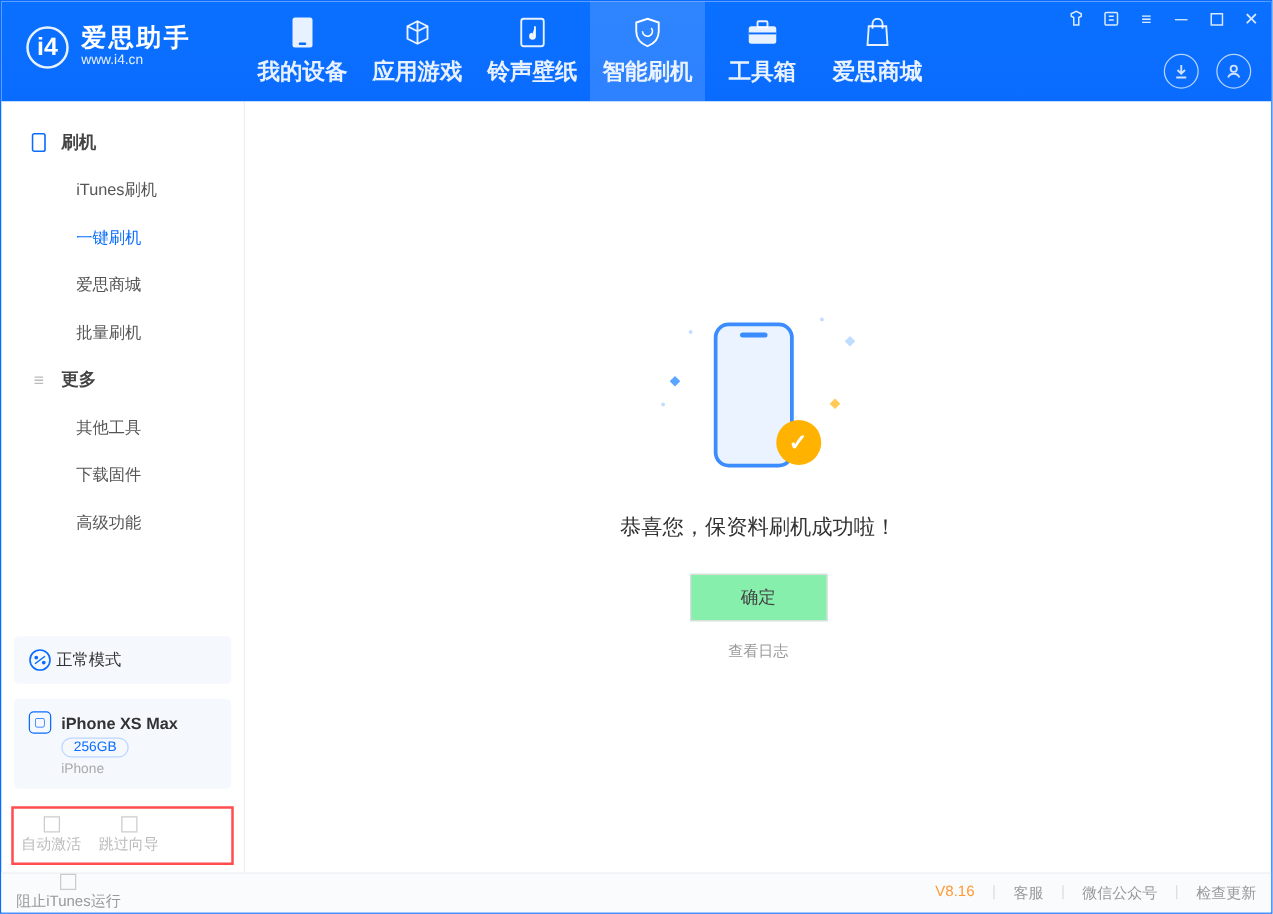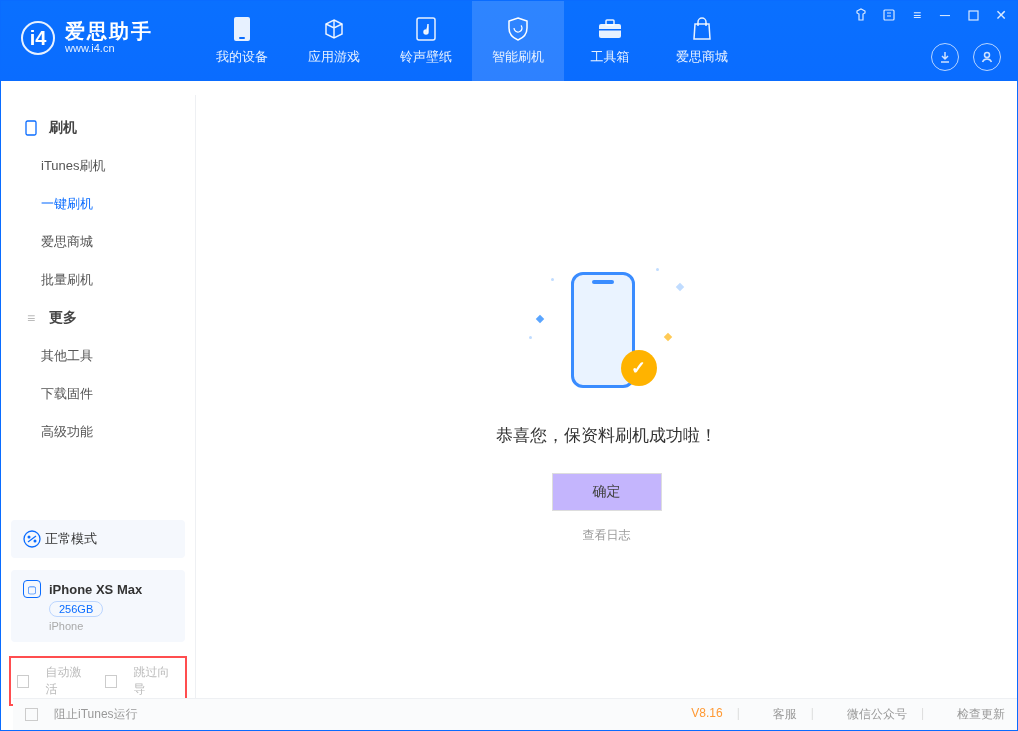--- a/index.html
+++ b/index.html
@@ -5,71 +5,71 @@
 * { margin:0; padding:0; box-sizing:border-box; font-family:"Microsoft YaHei","PingFang SC",Arial,sans-serif; }
 body { background:#fff; width:1018px; height:731px; overflow:hidden; border:1px solid #0a6cff; position:relative; }
 
 
 .hdr { height:80px; background:linear-gradient(180deg,#0a70ff 0%,#0a6cff 100%); display:flex; align-items:flex-start; color:#fff; position:relative; }
 .logo-wrap { display:flex; align-items:center; padding:20px 18px 0 20px; width:195px; }
 .logo-badge { width:34px; height:34px; border:2px solid rgba(255,255,255,.9); border-radius:50%; display:flex; align-items:center; justify-content:center; font-weight:bold; font-size:20px; color:#fff; margin-right:10px; }
 .logo-txt1 { font-size:20px; font-weight:600; letter-spacing:2px; line-height:1; }
 .logo-txt2 { font-size:11px; opacity:.9; line-height:1.3; }
 .nav { display:flex; height:80px; }
-.nav-item { width:92px; display:flex; flex-direction:column; align-items:center; justify-content:center; font-size:13px; color:rgba(255,255,255,.9); cursor:pointer; gap:6px; }
+.nav-item { width:92px; display:flex; flex-direction:column; align-items:center; justify-content:center; font-size:18px; color:rgba(255,255,255,.9); cursor:pointer; gap:6px;font-weight:bold; }
 .nav-item.active { background:rgba(255,255,255,.15); }
 .nav-ic { width:26px; height:26px; display:flex; align-items:center; justify-content:center; }
 .win-ctrl { position:absolute; right:8px; top:6px; display:flex; gap:12px; }
 .win-ctrl span { width:16px; height:16px; display:flex; align-items:center; justify-content:center; font-size:14px; color:rgba(255,255,255,.85); cursor:pointer; }
 .hdr-right { position:absolute; right:16px; bottom:10px; display:flex; gap:14px; }
 .hdr-circ { width:28px; height:28px; border:1.5px solid rgba(255,255,255,.7); border-radius:50%; display:flex; align-items:center; justify-content:center; color:rgba(255,255,255,.8); font-size:14px; cursor:pointer; }
 
 
-.body { display:flex; height:619px;margin-top:14px; }
+.body { display:flex; height:619px; }
 .side { width:195px; border-right:1px solid #eef0f3; display:flex; flex-direction:column; }
 .side-scroll { flex:1; overflow:auto; padding-top:14px; }
 .side-h { display:flex; align-items:center; gap:10px; padding:10px 22px; font-size:14px; color:#444; font-weight:600; }
 .side-h .ic { width:16px; height:16px; display:flex; align-items:center; justify-content:center; color:#0a6cff; }
-.side-a { padding:10px 10px 10px 40px; font-size:13px; color:#555; cursor:pointer; }
+.side-a { padding:10px 10px 10px 60px; font-size:13px; color:#555; cursor:pointer; }
 .side-a.sel { color:#0a6cff; }
 
 .mode-card,.dev-card { margin:6px 10px; background:#f5f8fd; border-radius:4px; padding:10px 12px; display:flex; align-items:center; gap:4px; font-size:13px; color:#333; }
 .dev-card { flex-direction:column; align-items:flex-start; gap:3px; }
 .dev-row1 { display:flex; align-items:center; gap:8px; }
 .dev-ic { width:18px; height:18px; border:1.5px solid #0a6cff; border-radius:4px; display:flex; align-items:center; justify-content:center; color:#0a6cff; font-size:10px; }
 .badge { display:inline-block; border:1px solid #bcd6ff; color:#0a6cff; font-size:11px; padding:1px 9px; border-radius:10px; margin-left:26px; }
 .dev-sub { font-size:11px; color:#aaa; margin-left:26px; }
 
 .chk-row { border:2px solid #ff4d4f; margin:8px; padding:6px 6px; display:flex; gap:14px; align-items:center; }
-.chk { display:flex; align-items:center; gap:16px; font-size:12px; color:#bbb; cursor:pointer; }
+.chk { display:flex; align-items:center; gap:1px; font-size:12px; color:#bbb; cursor:pointer;flex-direction:column; }
 .chk .box { width:13px; height:13px; border:1px solid #ccc; }
 
 .main { flex:1; position:relative; display:flex; flex-direction:column; align-items:center; justify-content:center; }
 .illus { position:relative; width:160px; height:130px; margin-bottom:28px; }
 .phone { position:absolute; left:44px; top:6px; width:64px; height:116px; border:3px solid #3a8cff; border-radius:12px; background:#eaf3ff; }
 .phone:before { content:""; position:absolute; top:5px; left:50%; transform:translateX(-50%); width:22px; height:4px; background:#3a8cff; border-radius:2px; }
 .seal { position:absolute; right:30px; bottom:10px; width:36px; height:36px; background:#ffb300; border-radius:50%; display:flex; align-items:center; justify-content:center; color:#fff; font-size:18px; font-weight:bold; }
 .spark { position:absolute; width:6px; height:6px; background:#5aa5ff; transform:rotate(45deg); }
 .spark.s1 { left:10px; top:50px; }
 .spark.s2 { right:4px; top:18px; background:#c0dcff; }
 .spark.s3 { right:16px; bottom:56px; background:#ffca55; }
 .dot { position:absolute; width:3px; height:3px; background:#c0dcff; border-radius:50%; }
 .d1{left:2px;top:70px}.d2{right:28px;top:2px}.d3{left:24px;top:12px}
 
 .msg { font-size:17px; color:#333; margin-bottom:26px; }
-.ok-btn { border:1px solid #ddd; background:#c4b5fd; padding:9px 40px; font-size:14px; color:#444; cursor:pointer; margin-bottom:16px; }
+.ok-btn { border:1px solid #ddd; background:#86efac; padding:9px 40px; font-size:14px; color:#444; cursor:pointer; margin-bottom:16px; }
 .log-link { font-size:12px; color:#999; cursor:pointer; }
 
 
-.ftr { position:absolute; left:12px; right:0; bottom:0; height:32px; border-top:1px solid #eef0f3; display:flex; align-items:center; padding:0 12px; font-size:12px; color:#999; background:#fafbfc; }
+.ftr { position:absolute; left:0; right:0; bottom:0; height:32px; border-top:1px solid #eef0f3; display:flex; align-items:center; padding:0 12px; font-size:12px; color:#999; background:#fafbfc; }
 .ftr .chk { color:#999; }
 .ftr-r { margin-left:auto; display:flex; align-items:flex-start; gap:14px; }
 .ftr-r .sep { color:#ddd; }
 .ver { color:#ff9933; }
-.lnk { cursor:pointer;margin-left:19px; }
+.lnk { cursor:pointer; }
 
 svg { display:block; }
 </style>
 </head>
 <body>
 
 <div class="hdr">
   <div class="logo-wrap">
     <div class="logo-badge">i4</div>
     <div>

